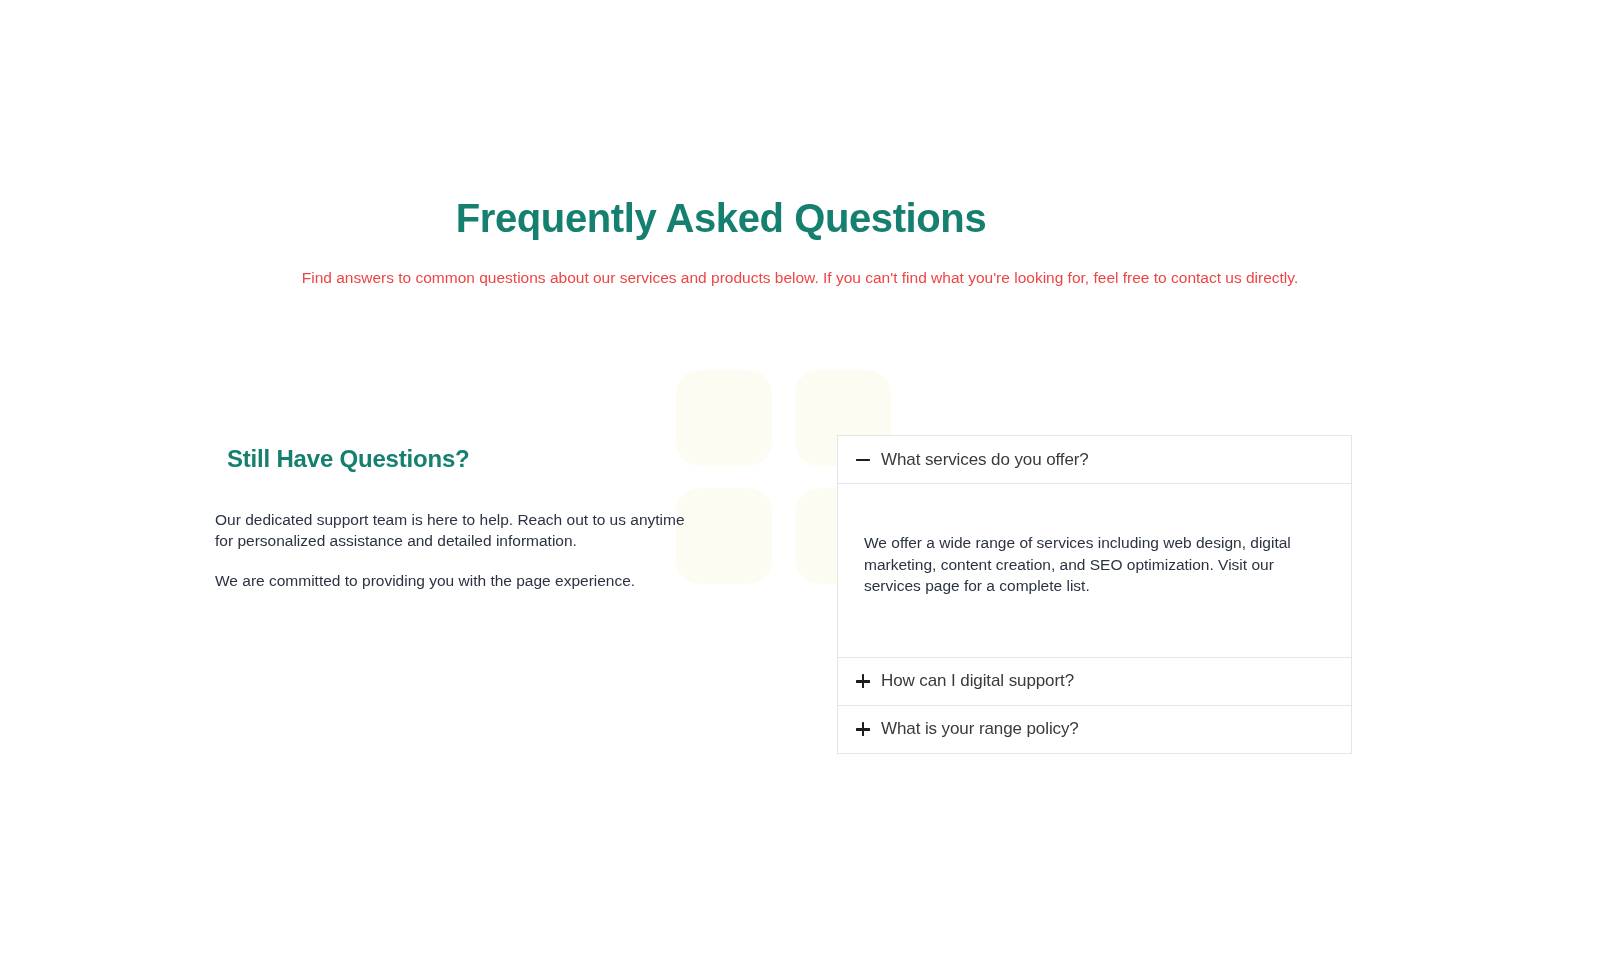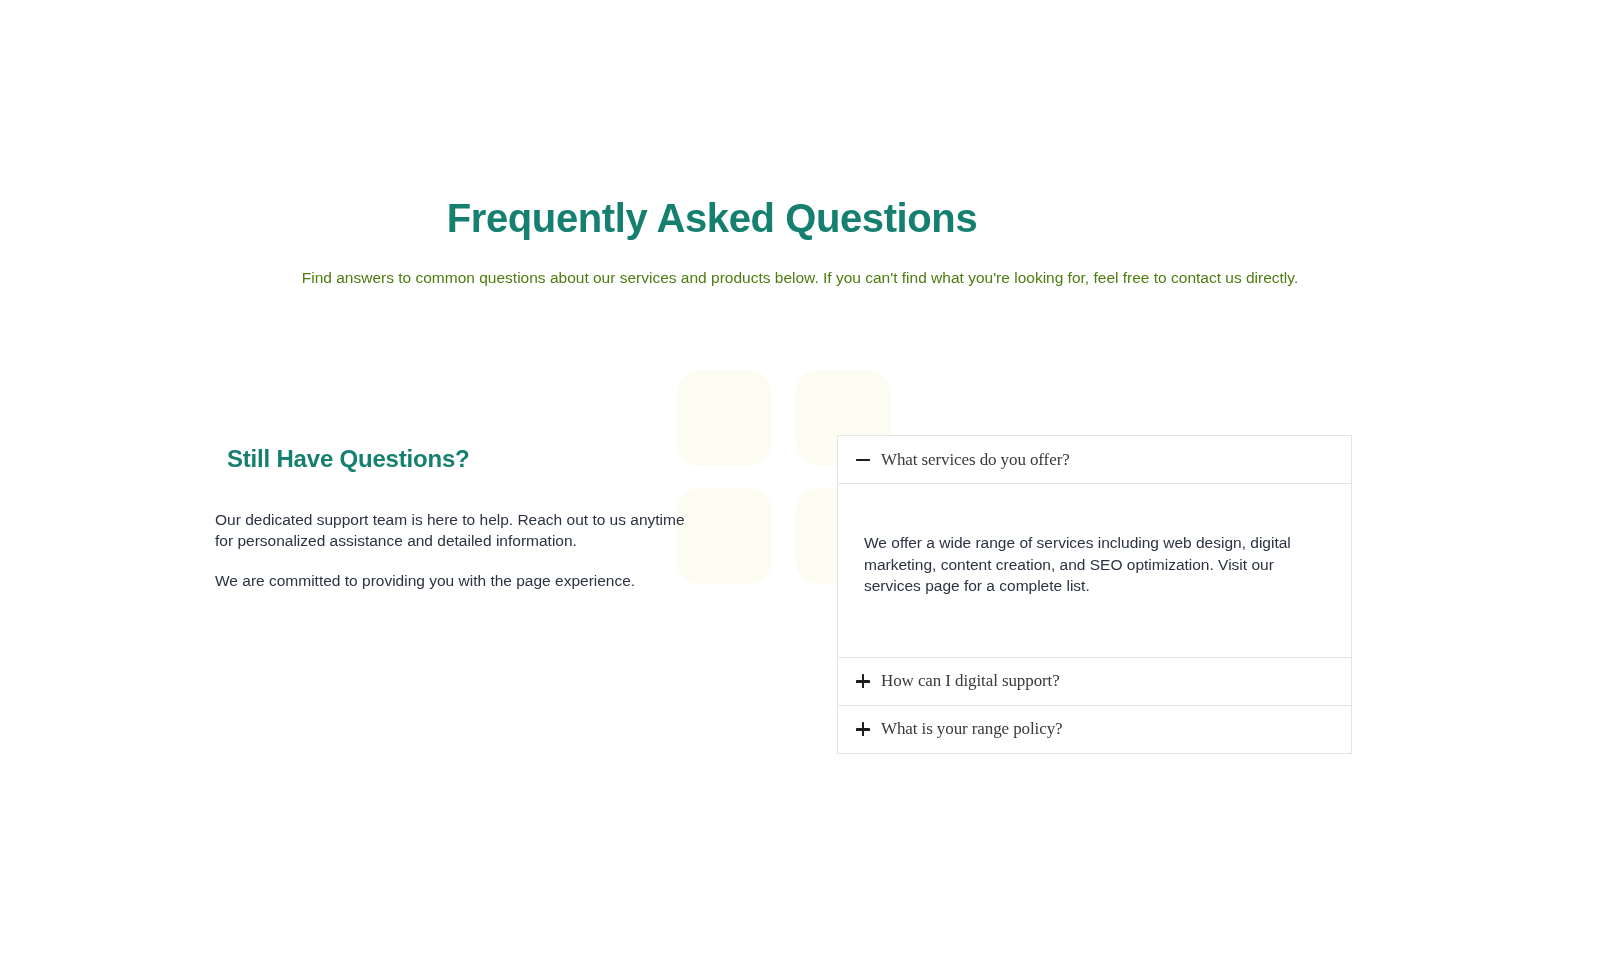--- a/index.html
+++ b/index.html
@@ -35,31 +35,32 @@
     position: absolute;
     left: 0;
     top: 192px;
     width: 1424px;
     font-size: 40px;
     line-height: 52px;
     font-weight: 700;
     letter-spacing: -0.4px;
     color: #15806f;
     text-align: center;
+    padding-left: 9px;
   }
   .faq-subtitle {
     margin: 0;
     position: absolute;
     left: 0;
     top: 266px;
     width: 1600px;
     font-size: 15.5px;
     line-height: 24px;
     font-weight: 400;
-    color: #4d7c0f;
+    color: #ef4444;
     text-align: center;
   }
 
   
   .decor-grid {
     position: absolute;
     left: 676px;
     top: 370px;
     width: 215px;
     height: 216px;
@@ -123,21 +124,21 @@
     display: flex;
     align-items: center;
     height: 47px;
     padding: 0 18px 0 16px;
     box-sizing: border-box;
     cursor: pointer;
     background: transparent;
     border: none;
     width: 100%;
     text-align: right;
-    font-family: Liberation Serif, serif;
+    font-family: Liberation Sans, sans-serif;
   }
   .acc-icon {
     width: 18px;
     min-width: 18px;
     height: 18px;
     position: relative;
     margin-right: 9px;
     display: inline-block;
   }
   .acc-icon .bar-h,

